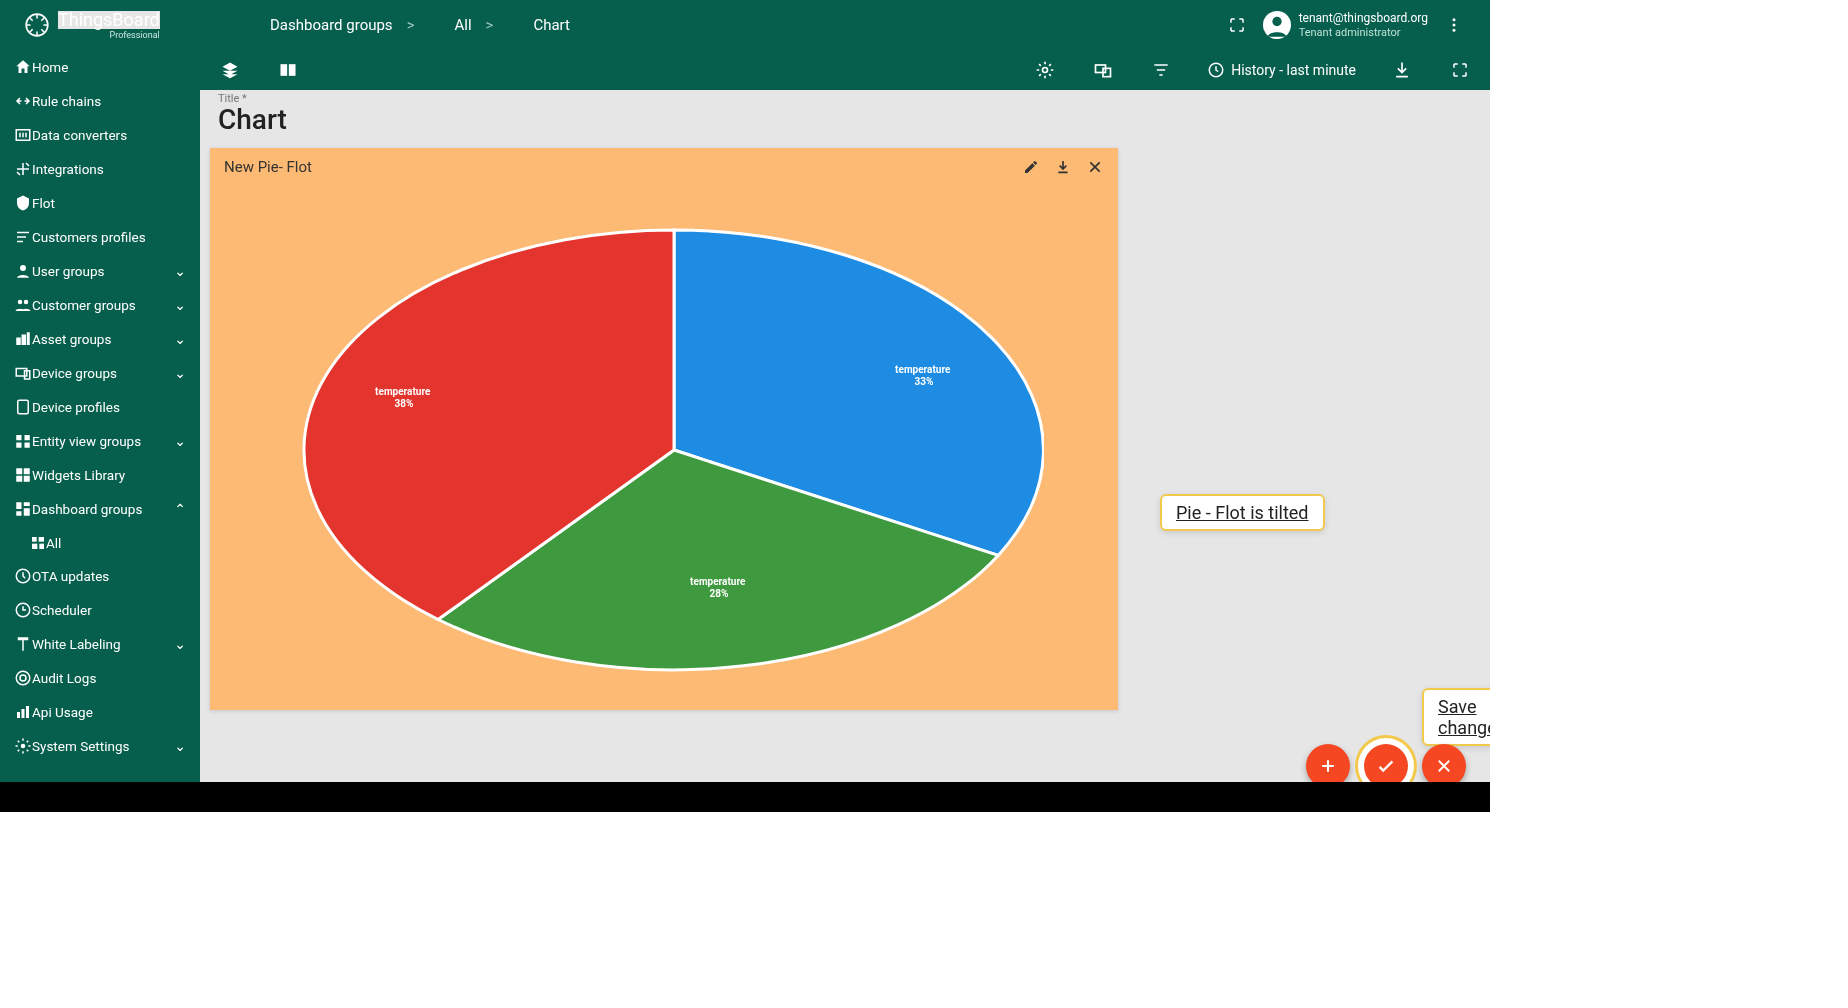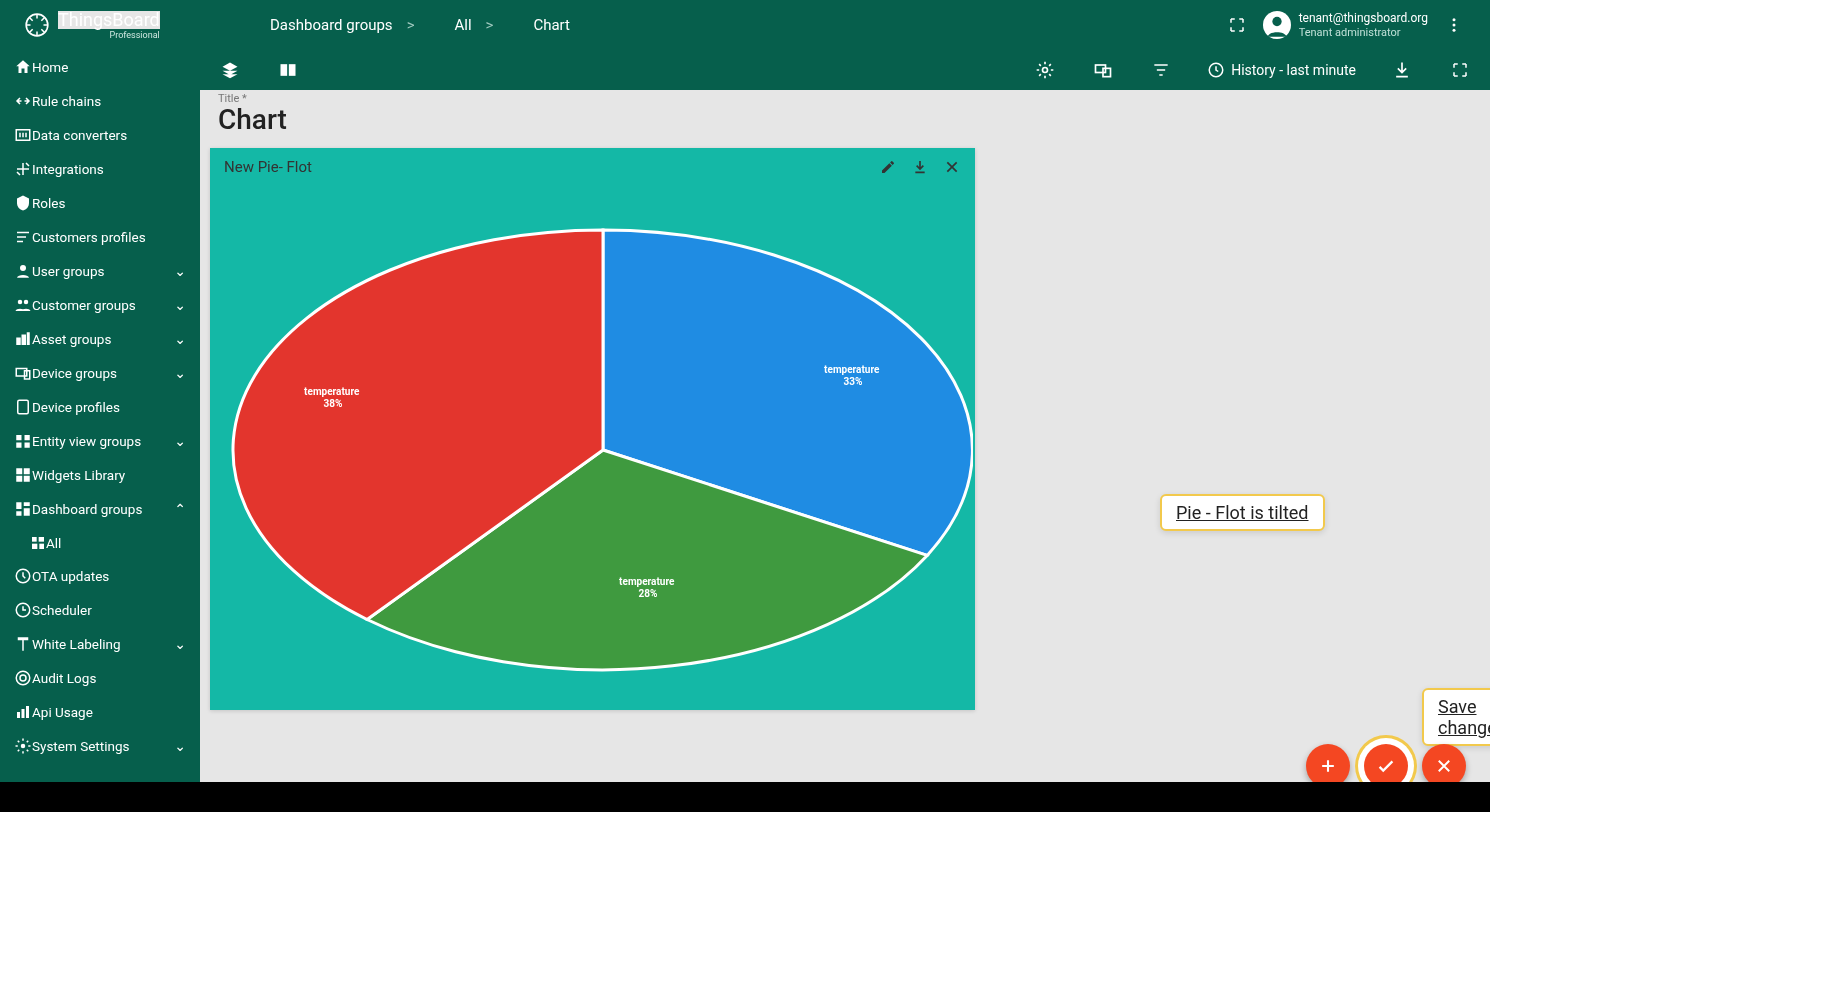--- a/index.html
+++ b/index.html
@@ -73,22 +73,22 @@
   gap: 34px;
   text-align: center;
 }
 .toolbar .spacer { flex: 1; }
 .toolbar .tw-item { display:flex; align-items:center; gap:6px; font-size:14px; cursor:pointer;}
 .content { flex:1; position: relative; overflow:auto; padding: 0 0 0 0;}
 .title-area { padding: 2px 18px 6px 18px; }
 .title-label { font-size: 11px; color: #777; }
 .title-value { font-size: 28px; font-weight: 500; color: #222; margin-top: -2px;}
 .widget-card {
-  background: #14b8a6;
-  width: 765px;
+  background: #fdba74;
+  width: 908px;
   margin: 6px 0 10px 10px;
   box-shadow: 0 1px 4px rgba(0,0,0,0.15);
   position: relative;
 }
 .widget-header {
   display: flex;
   align-items: center;
   padding: 10px 14px 4px 14px;
 }
 .widget-title { font-size: 15px; color: #333; }
@@ -233,21 +233,21 @@
     <div class="side-item">
         <svg width="18" height="18" viewBox="0 0 24 24" fill="none" stroke="#fff" stroke-width="2">
           <path d="M4 12h16M12 4v16M16 4l4 4M8 20l-4-4"></path>
         </svg>
         <span class="lbl">Integrations</span>
       </div>
     <div class="side-item">
         <svg width="18" height="18" viewBox="0 0 24 24" fill="#fff">
           <path d="M12 2l8 4v6c0 5-3.5 9-8 10-4.5-1-8-5-8-10V6z"></path>
         </svg>
-        <span class="lbl">Roles</span>
+        <span class="lbl">Flot</span>
       </div>
     <div class="side-item">
         <svg width="18" height="18" viewBox="0 0 24 24" fill="none" stroke="#fff" stroke-width="2">
           <path d="M4 6h16M4 12h12M4 18h8"></path>
         </svg>
         <span class="lbl">Customers profiles</span>
       </div>
     <div class="side-item">
         <svg width="18" height="18" viewBox="0 0 24 24" fill="#fff">
           <circle cx="12" cy="8" r="4"></circle>

